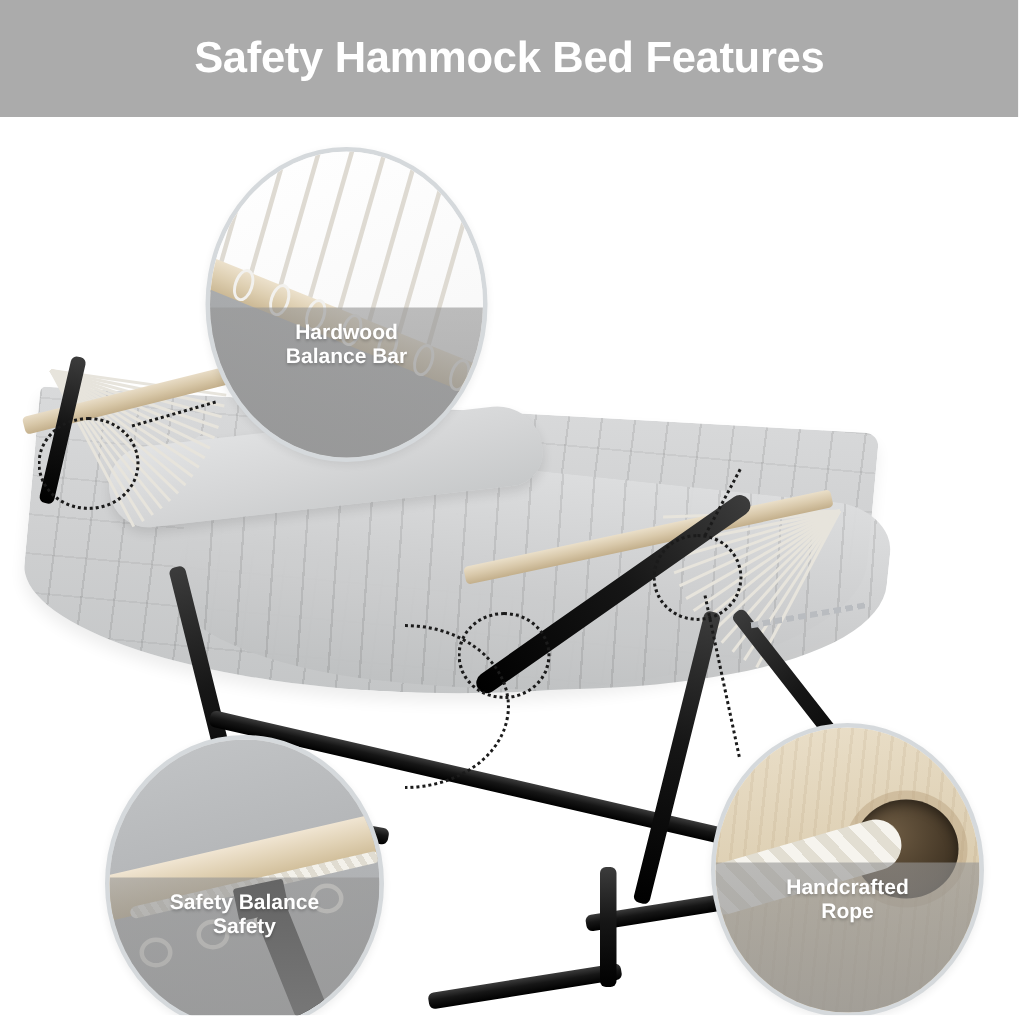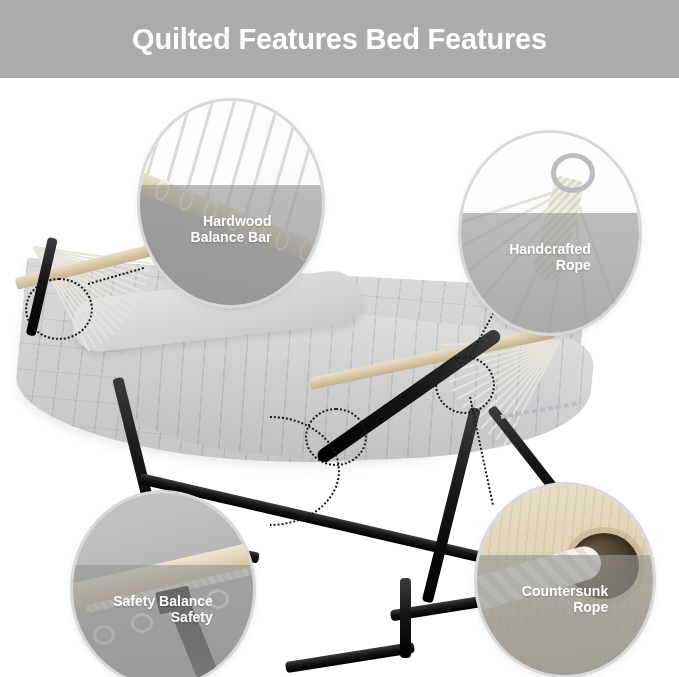--- a/index.html
+++ b/index.html
@@ -169,21 +169,21 @@
     bottom: 0;
     padding: 6px 8px 14px 8px;
     text-align: center;
     color: #ffffff;
     font-size: 14px;
     line-height: 1.16;
     font-weight: bold;
     background: linear-gradient(180deg, rgba(150,150,150,0.62) 0%, rgba(150,150,150,0.78) 100%);
     text-shadow: 0 1px 2px rgba(0,0,0,0.22);
   }
-  .caption-band-tall { bottom: 0; height: 78px; display: flex; align-items: flex-start; justify-content: center; padding-top: 28px; text-align: right; }
+  .caption-band-tall { bottom: 0; height: 78px; display: flex; align-items: flex-start; justify-content: center; padding-top: 8px; }
 
   
   .c1-sky {
     position: absolute; inset: 0;
     background: linear-gradient(160deg, #ffffff 0%, #fbfbfb 40%, #f5f5f5 100%);
   }
   .c1-ropes span {
     position: absolute; top: -10px; left: 0;
     width: 2.6px; height: 150px;
     background: #dedad2;
@@ -334,21 +334,21 @@
     box-sizing: border-box;
     clip-path: inset(0 0 0 50%);
   }
 </style>
 </head>
 <body>
 
 <div id="page">
 
   <div id="header-banner">
-    <div id="header-title">Quilted Features Bed Features</div>
+    <div id="header-title">Safety Hammock Bed Features</div>
   </div>
 
   <div id="product-stage">
 
     <div class="quilt-bed"></div>
     <div class="quilt-bed-2"></div>
 
     <div class="pillow"></div>
 
     <div class="rope-fan" id="rope-fan-left">
@@ -448,43 +448,20 @@
         <div class="c1-clip" style="left:160px; top:138px; transform:rotate(18deg);"></div>
       </div>
       <div class="callout-caption caption-band-tall">
         <div>
           <div>Hardwood</div>
           <div>Balance Bar</div>
         </div>
       </div>
     </div>
 
-    <div class="callout" style="left:458px; top:52px; width:184px; height:206px;">
-      <div class="callout-photo">
-        <div class="c2-bg"></div>
-        <div class="c2-ropes">
-          <span style="left:96px;  top:58px; transform:rotate(72deg);  transform-origin:top center;"></span>
-          <span style="left:96px;  top:62px; transform:rotate(62deg);  transform-origin:top center;"></span>
-          <span style="left:98px;  top:66px; transform:rotate(52deg);  transform-origin:top center;"></span>
-          <span style="left:100px; top:70px; transform:rotate(40deg);  transform-origin:top center;"></span>
-          <span style="left:104px; top:72px; transform:rotate(24deg);  transform-origin:top center;"></span>
-          <span style="left:108px; top:74px; transform:rotate(10deg);  transform-origin:top center;"></span>
-          <span style="left:112px; top:74px; transform:rotate(-6deg);  transform-origin:top center;"></span>
-          <span style="left:116px; top:72px; transform:rotate(-20deg); transform-origin:top center;"></span>
-        </div>
-        <div class="c2-bundle"></div>
-        <div class="c2-ring"></div>
-      </div>
-      <div class="callout-caption caption-band-tall">
-        <div>
-          <div>Handcrafted</div>
-          <div>Rope</div>
-        </div>
-      </div>
-    </div>
 
     <div class="callout" style="left:70px; top:412px; width:186px; height:198px;">
       <div class="callout-photo">
         <div class="c3-fabric"></div>
         <div class="c3-wood"></div>
         <div class="c3-rope"></div>
         <div class="c3-loop" style="left:20px;  top:132px;"></div>
         <div class="c3-loop" style="left:58px;  top:120px;"></div>
         <div class="c3-loop" style="left:96px;  top:108px;"></div>
         <div class="c3-loop" style="left:134px; top:96px;"></div>
@@ -500,20 +477,20 @@
     </div>
 
     <div class="callout" style="left:474px; top:404px; width:182px; height:196px;">
       <div class="callout-photo">
         <div class="c4-wood"></div>
         <div class="c4-hole"></div>
         <div class="c4-rope"></div>
       </div>
       <div class="callout-caption caption-band-tall">
         <div>
-          <div>Countersunk</div>
+          <div>Handcrafted</div>
           <div>Rope</div>
         </div>
       </div>
     </div>
 
   </div>
 </div>
 
 </body></html>

